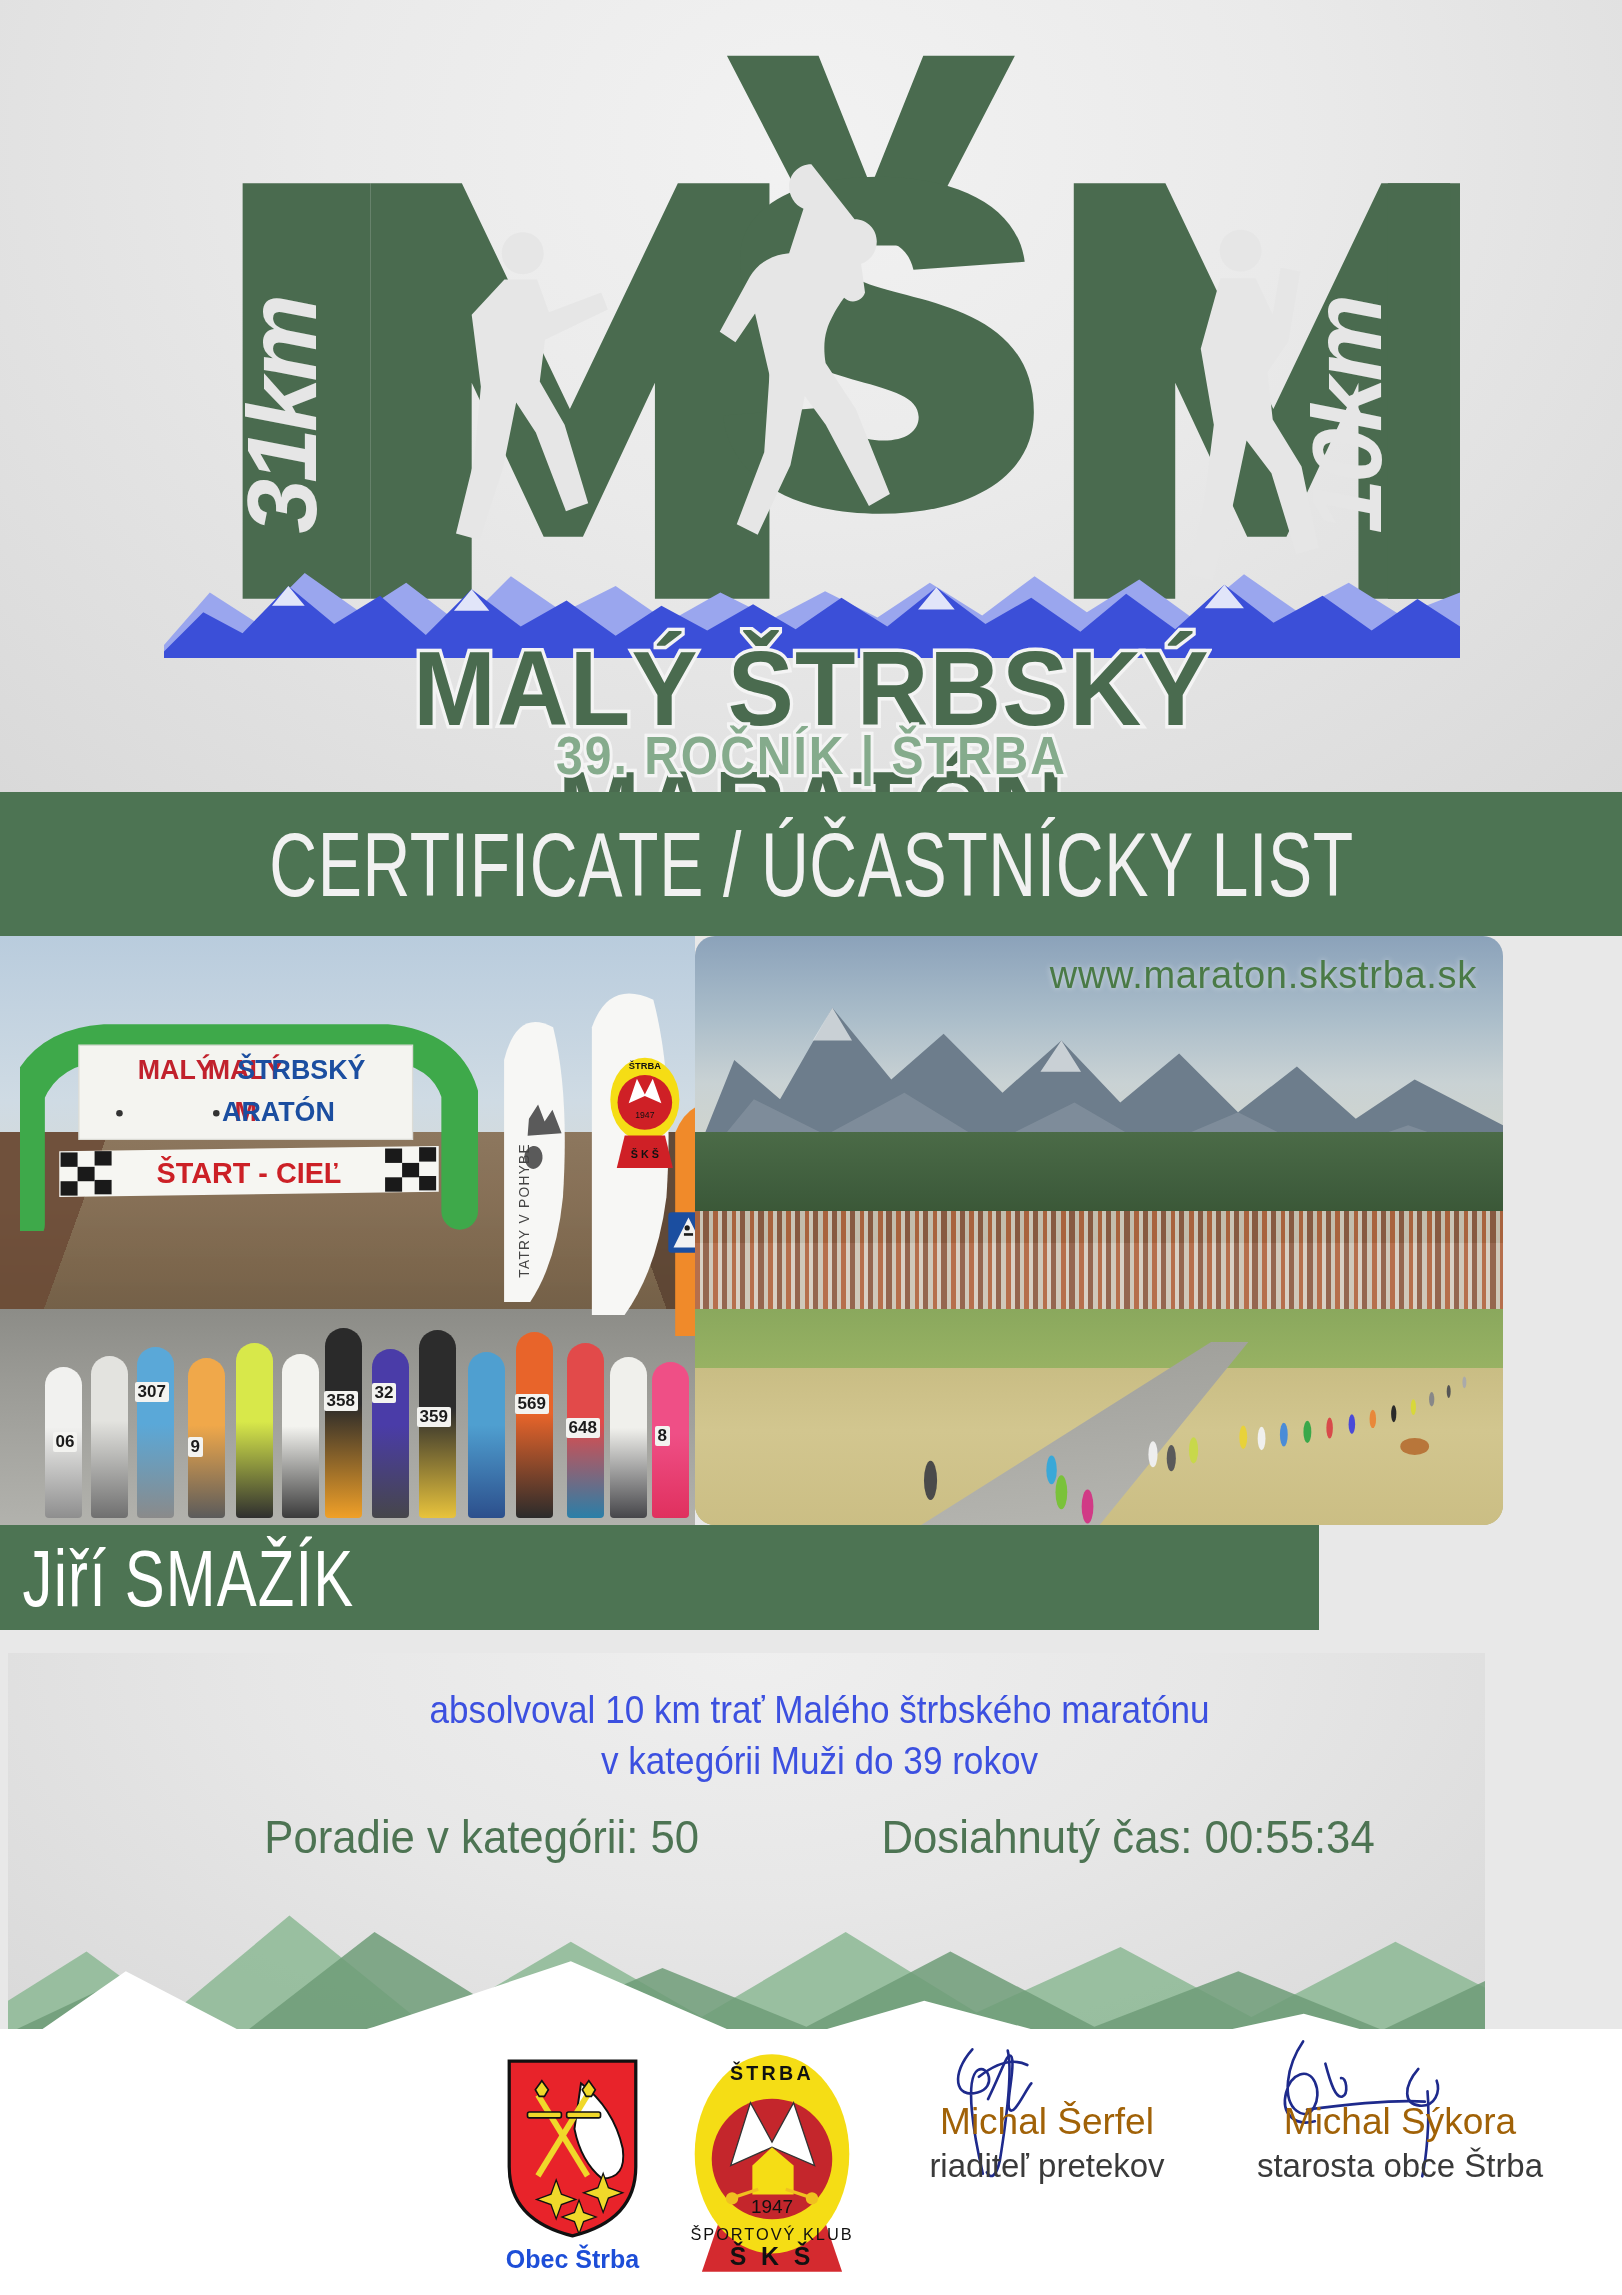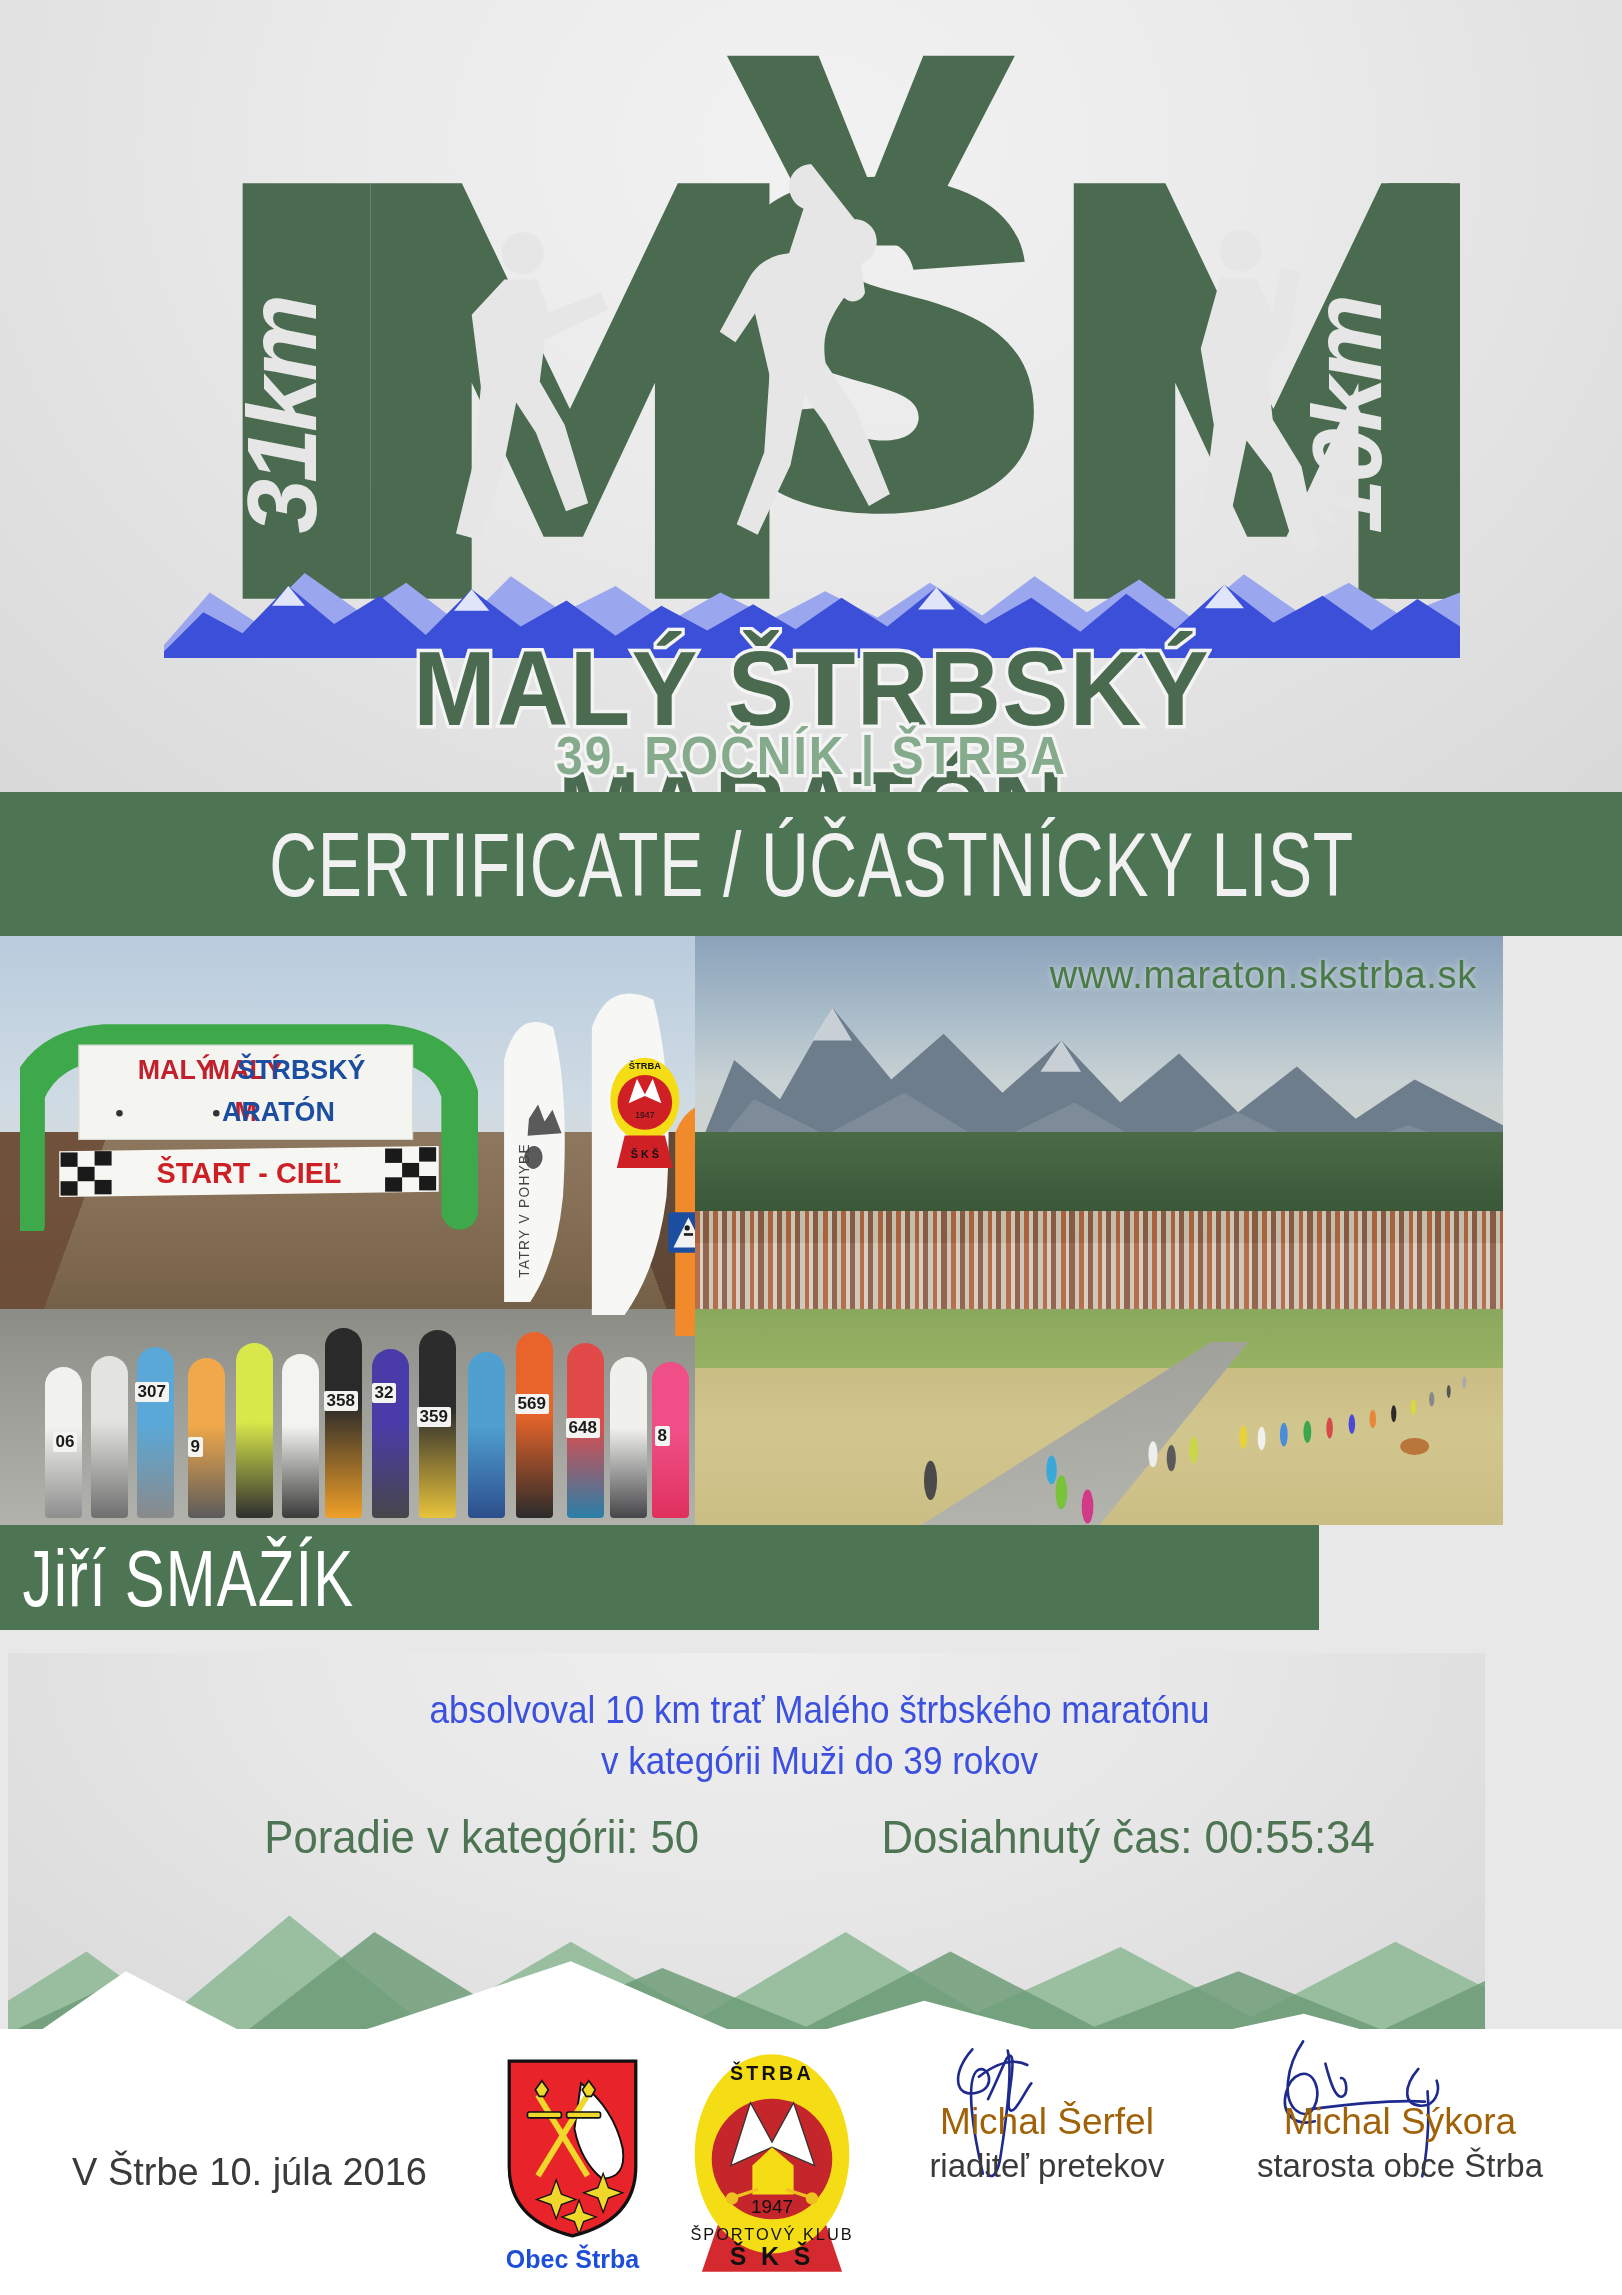--- a/index.html
+++ b/index.html
@@ -60,21 +60,21 @@
     white-space:nowrap;
   }
 
   
   #photos {
     position:absolute; left:0; top:936px; width:1623px; height:589px;
     display:flex; overflow:hidden;
   }
   .photo { position:relative; height:589px; overflow:hidden; }
   .photo-left  { width:695px; }
-  .photo-right { width:808px; }
+  .photo-right { width:808px;border-radius:20px; }
 
   
   .pl-sky {
     position:absolute; inset:0;
     background:linear-gradient(#b9ccdd 0%, #cfdbe4 28%, #d6d9d4 46%, #9a9a93 60%, #8e8d88 100%);
   }
   .pl-road {
     position:absolute; left:0; bottom:0; width:100%; height:216px;
     background:linear-gradient(#8c8c87 0%, #9b9b96 35%, #a8a8a3 70%, #b2b2ad 100%);
   }
@@ -440,21 +440,20 @@
     <path fill="#6e9c78" opacity=".85" d="M0 300 L180 215 L360 300 L560 145 L790 290 L1000 200
       L1220 290 L1440 175 L1660 290 L1880 205 L2100 295 L2320 190 L2480 280 L2480 330 L0 330 Z"></path>
     <path fill="#ffffff" d="M0 330 L180 205 L420 330 L560 290 L860 190 L1160 320 L1400 250 L1700 330
       L1980 270 L2200 330 L2480 300 L2480 330 Z"></path>
   </svg>
 </div>
 
 <div id="footer">
   <div class="footer-inner">
 
-    <div class="date-text">V Štrbe 10. júla 2016</div>
 
     <svg class="crest-obec" viewBox="0 0 210 280">
       <path d="M8 6 L202 6 L202 168 Q202 250 105 274 Q8 250 8 168 Z" fill="#e8232a" stroke="#111" stroke-width="5"></path>
       <path d="M118 40 Q168 78 182 140 Q188 186 150 186 Q118 160 108 110 Z" fill="#ffffff" stroke="#111" stroke-width="3"></path>
       <g stroke="#f0d82a" stroke-width="9" fill="none">
         <line x1="52" y1="58" x2="128" y2="182"></line>
         <line x1="128" y1="58" x2="52" y2="182"></line>
       </g>
       <g fill="#f0d82a" stroke="#111" stroke-width="2.5">
         <path d="M48 50 l10 -14 l10 14 l-6 10 l-8 0 z"></path>

